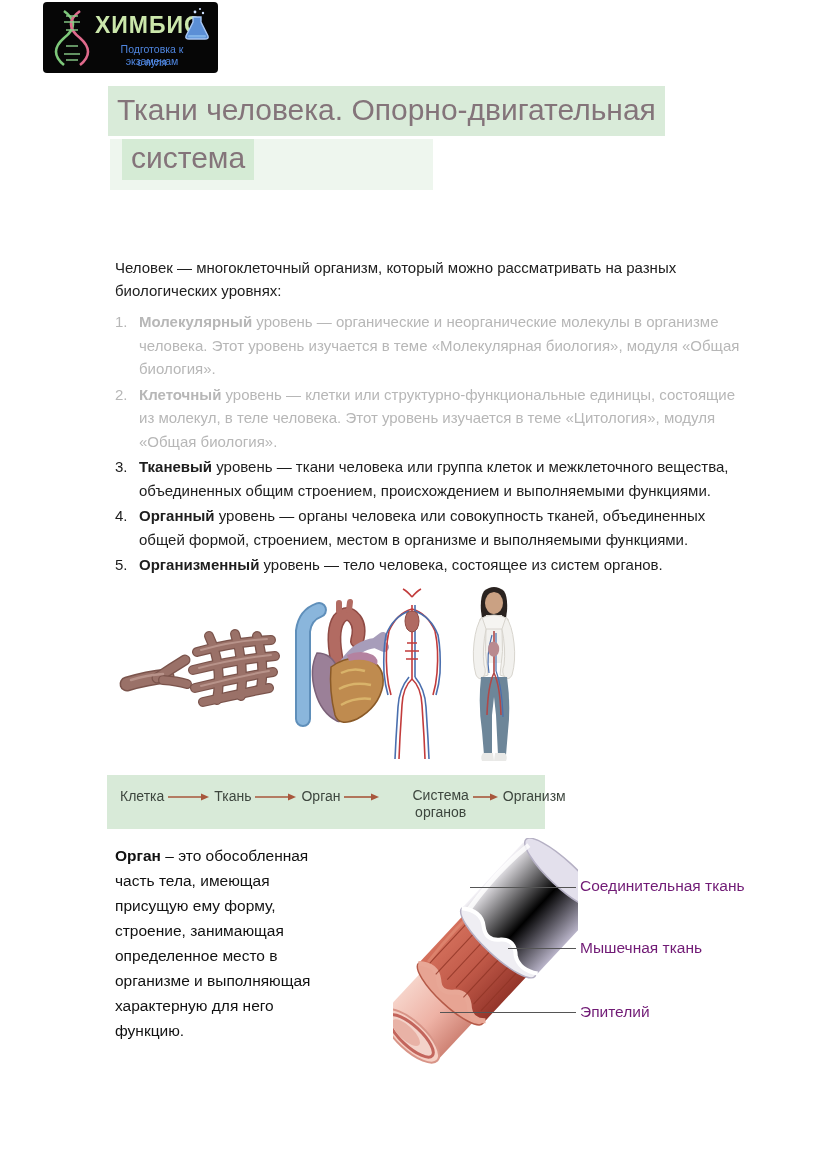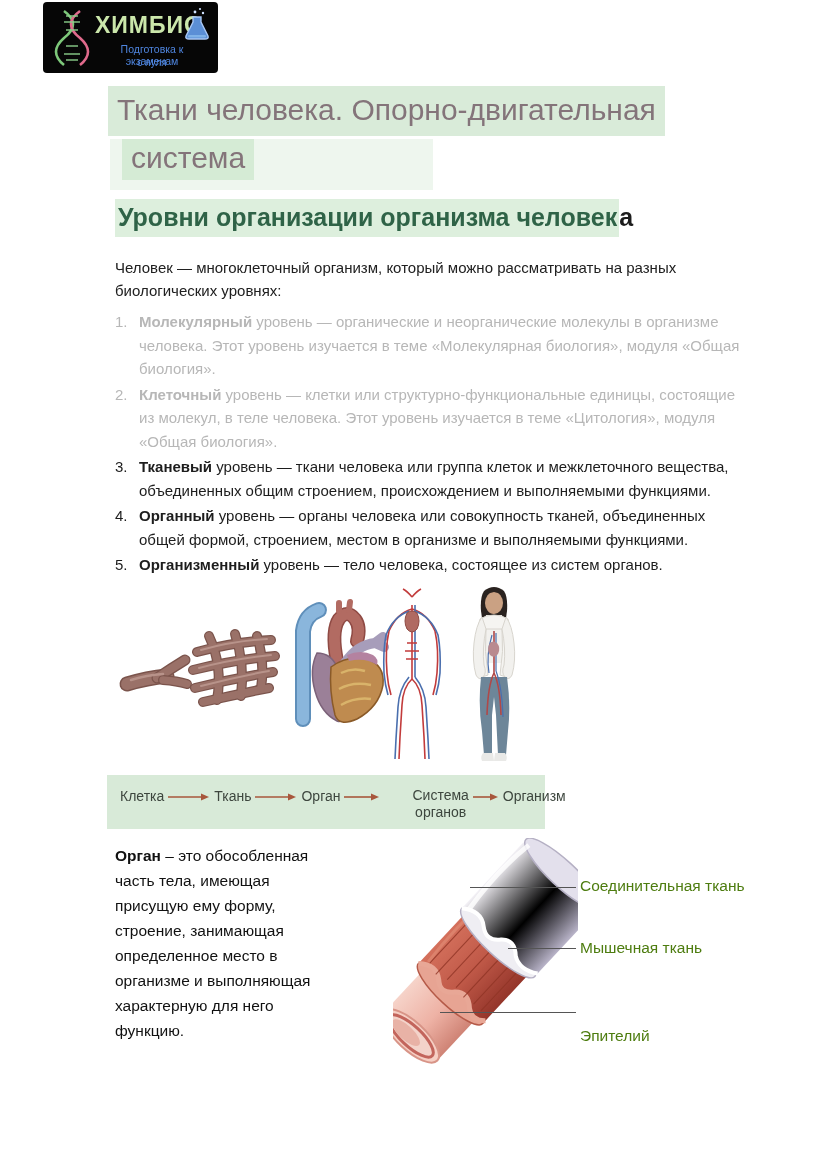--- a/index.html
+++ b/index.html
@@ -63,24 +63,24 @@
   .organ-par { position:absolute; left:115px; top:843px; width:212px;
                font-size:15.5px; line-height:25px; color:#111; }
   .organ-par .lead { font-weight:bold; }
 
   
   .fig-vessel { left:393px; top:838px; }
   .leader { position:absolute; border-top:1.4px solid #555; height:0; }
   .leader-1 { left:470px; top:887px; width:106px; }
   .leader-2 { left:508px; top:948px; width:68px; }
   .leader-3 { left:440px; top:1012px; width:136px; }
-  .vlabel { position:absolute; left:580px; font-size:15.5px; color:#4d7c0f; white-space:nowrap; }
+  .vlabel { position:absolute; left:580px; font-size:15.5px; color:#701a75; white-space:nowrap; }
   .vlabel-1 { top:877px; }
   .vlabel-2 { top:939px; }
-  .vlabel-3 { top:1027px; }
+  .vlabel-3 { top:1003px; }
 </style>
 </head>
 <body>
 
 <div class="page">
 
   <div class="logo">
     <svg class="logo-dna" width="40" height="60" viewBox="0 0 40 60">
       <path d="M11,3 Q29,16 11,30 Q-5,44 11,57" fill="none" stroke="#7dc87a" stroke-width="2.6"></path>
       <path d="M27,3 Q9,16 27,30 Q43,44 27,57" fill="none" stroke="#e06a8c" stroke-width="2.6"></path>
@@ -106,21 +106,20 @@
   </div>
 
   <div class="title-line1">
     <span>Ткани человека. Опорно-двигательная</span>
   </div>
   <div class="title-pale"></div>
   <div class="title-line2">
     <span>система</span>
   </div>
 
-  <h1 class="heading"><span class="hl">Уровни организации организма человек</span><span class="tail">а</span></h1>
 
   <p class="intro">Человек — многоклеточный организм, который можно рассматривать на разных биологических уровнях:</p>
 
   <ol class="levels">
     <li class="muted">
         <span class="num">1.</span>
         <span><span class="lead">Молекулярный</span><span> уровень — органические и неорганические молекулы в организме человека. Этот уровень изучается в теме «Молекулярная биология», модуля «Общая биология».</span></span>
       </li>
     <li class="muted">
         <span class="num">2.</span>

